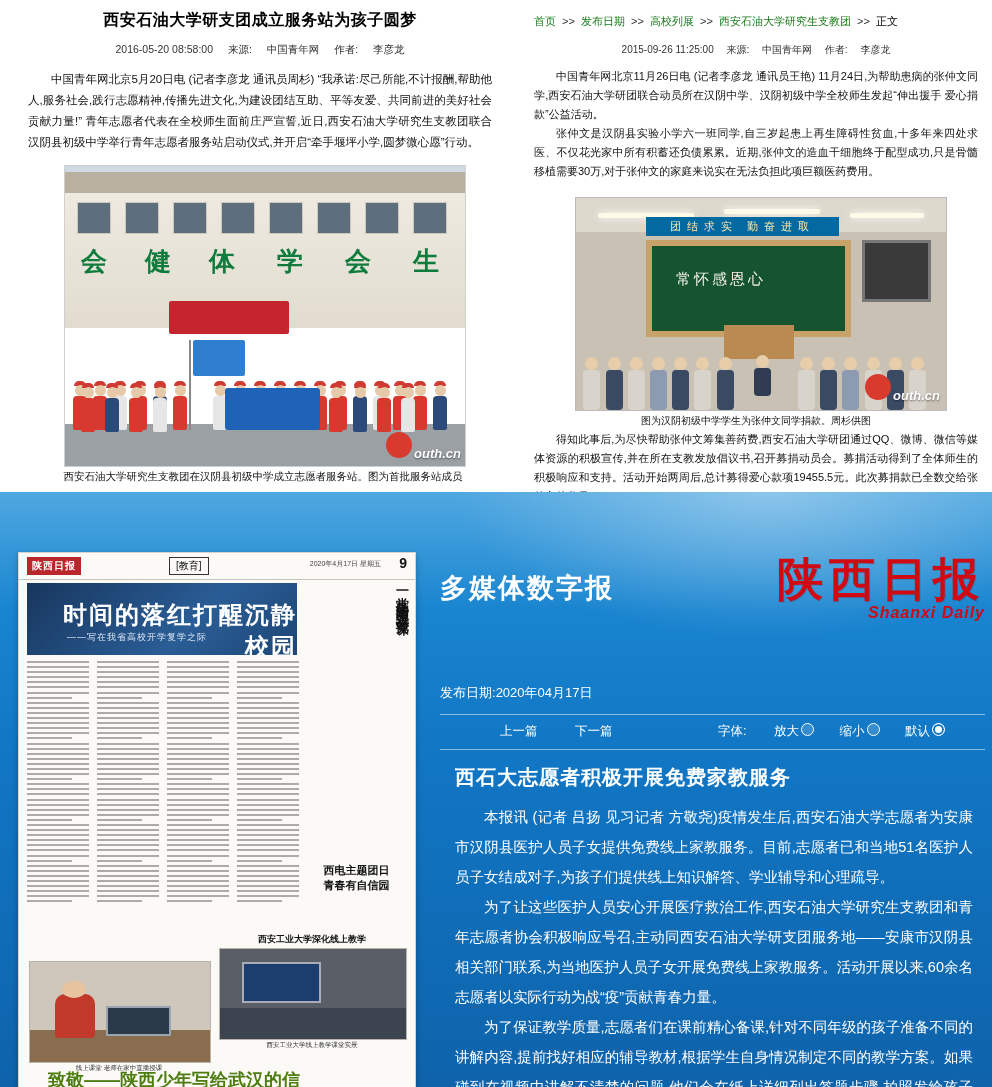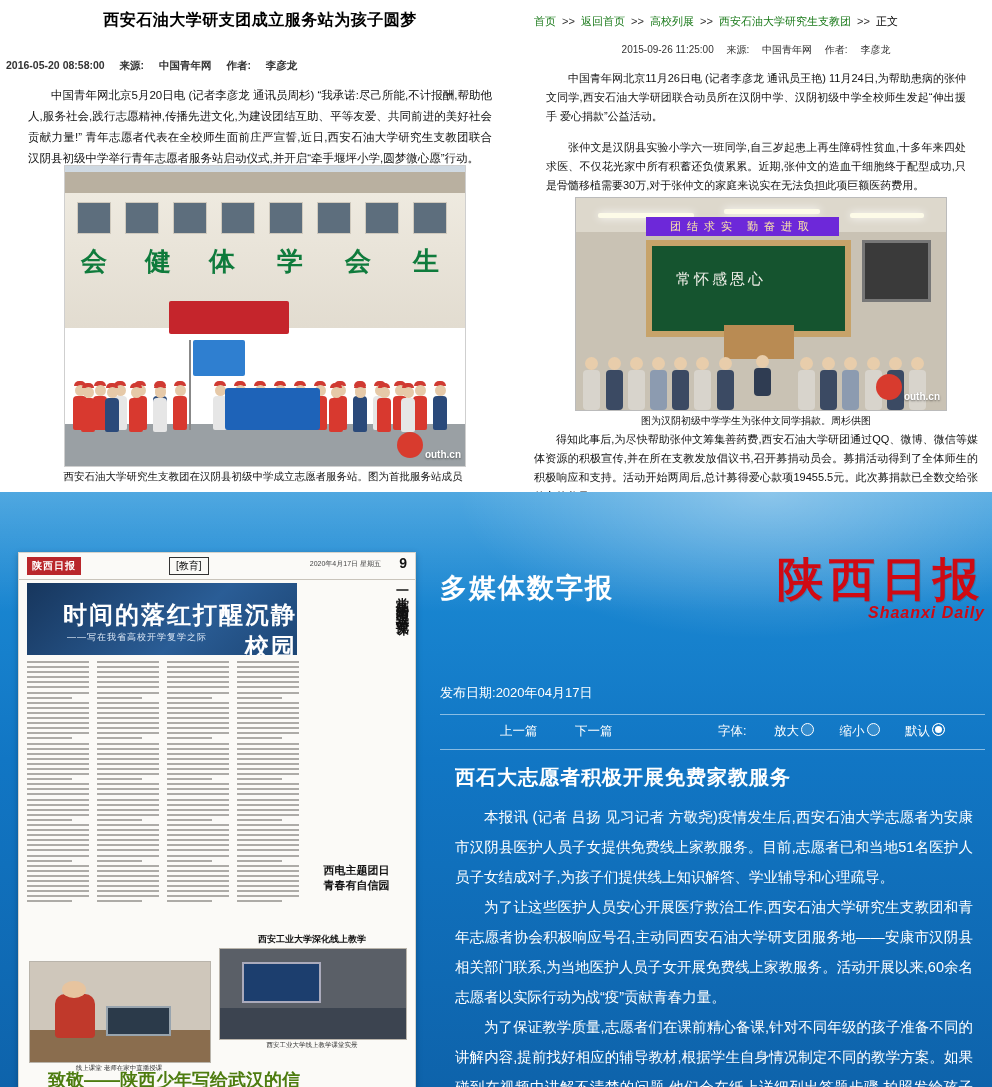--- a/index.html
+++ b/index.html
@@ -27,24 +27,24 @@
   }
   .tl-title {
     text-align: center;
     font-size: 16px;
     font-weight: bold;
     color: #000;
     margin-top: 10px;
     letter-spacing: 0.5px;
   }
   .tl-meta {
+    text-align: center;
     font-size: 10.5px;
     color: #333;
-    margin-top: 28px;
-    font-weight: bold;
+    margin-top: 12px;
   }
   .tl-meta span { margin: 0 6px; }
   .tl-body {
     font-size: 11.5px;
     line-height: 21px;
     color: #111;
     margin: 12px 28px 0 28px;
     text-align: justify;
     text-indent: 0;
   }
@@ -97,21 +97,21 @@
     margin-top: 14px;
   }
   .tr-meta span { margin: 0 5px; }
   .tr-body {
     font-size: 11px;
     line-height: 19px;
     color: #111;
     margin: 10px 14px 0 14px;
     text-align: justify;
   }
-  .tr-body p { margin: 12px; text-indent: 2em; }
+  .tr-body p { margin: 0; text-indent: 2em; }
   .tr-photo {
     position: absolute;
     left: 55px; top: 197px;
     width: 370px; height: 212px;
     overflow: hidden;
     border: 1px solid #bbb;
   }
   .tr-caption {
     position: absolute;
     left: 14px; top: 414px;
@@ -434,29 +434,29 @@
   .s1-crowd { position:absolute; left:0; bottom:12%; width:100%; height:34%; }
   .s1-p { position:absolute; bottom:0; width:14px; }
   .s1-p .h { width:11px; height:11px; border-radius:50%; background:#e6c9a8; margin:0 auto; }
   .s1-p .b { width:14px; height:34px; border-radius:4px 4px 2px 2px; }
   .s1-p .cap { width:12px; height:5px; border-radius:5px 5px 0 0; background:#d03a32; margin:0 auto -1px auto; }
   .s1-flagpole { position:absolute; left:31%; bottom:12%; width:2px; height:30%; background:#888; }
   .s1-flag { position:absolute; left:32%; bottom:30%; width:52px; height:36px; background:#2f7fd0; border-radius:2px; }
   .s1-blueban { position:absolute; left:40%; bottom:12%; width:95px; height:42px; background:#1e63b8; border-radius:3px; }
   .s1-wm { position:absolute; right:4px; bottom:4px; }
   .s1-wm .wm-circ { display:inline-block; width:26px; height:26px; border-radius:50%; background:#d83b2e; color:#fff; font-size:7px; text-align:center; line-height:26px; }
-  .s1-wm .wm-txt { color:#fff; font-size:10px; font-weight:bold; margin-left:2px; text-shadow:0 1px 2px rgba(0,0,0,.5); }
+  .s1-wm .wm-txt { color:#fff; font-size:13px; font-weight:bold; font-style:italic; margin-left:2px; text-shadow:0 1px 2px rgba(0,0,0,.5); }
 
   
   .s2-wall { position:absolute; left:0; top:0; width:100%; height:100%; background:#c9c2b4; }
   .s2-ceil { position:absolute; left:0; top:0; width:100%; height:16%; background:#ddd8cc; }
   .s2-lamp { position:absolute; height:5px; background:#fdfbe8; border-radius:2px; box-shadow:0 0 8px #fff; }
   .s2-board { position:absolute; left:19%; top:20%; width:52%; height:40%; background:#15542f; border:6px solid #c7a36a; }
   .s2-boardtxt { position:absolute; left:27%; top:34%; font-size:15px; color:#f2f0ea; letter-spacing:3px; font-family:"DejaVu Serif",serif; }
-  .s2-redband { position:absolute; left:19%; top:9%; width:52%; height:9%; background:#6d28d9; color:#ffe9a8; font-size:11px; text-align:center; line-height:19px; letter-spacing:6px; }
+  .s2-redband { position:absolute; left:19%; top:9%; width:52%; height:9%; background:#0369a1; color:#ffe9a8; font-size:11px; text-align:center; line-height:19px; letter-spacing:6px; }
   .s2-tv { position:absolute; right:4%; top:20%; width:17%; height:26%; background:#3a3a3a; border:3px solid #777; }
   .s2-desk { position:absolute; left:40%; top:60%; width:19%; height:16%; background:#b98b53; }
   .s2-kids { position:absolute; left:0; bottom:0; width:100%; height:42%; }
   .s2-k { position:absolute; bottom:0; width:17px; }
   .s2-k .h { width:13px; height:13px; border-radius:50%; background:#e8cdab; margin:0 auto; }
   .s2-k .b { width:17px; height:40px; border-radius:4px; }
   .s2-wm { position:absolute; right:6px; bottom:6px; }
 
   
   .mini-room { position:absolute; left:0;top:0;width:100%;height:100%; background:#cfc7bb; }
@@ -652,21 +652,21 @@
       </div>
     </div>
 
     <div class="tl-caption">西安石油大学研究生支教团在汉阴县初级中学成立志愿者服务站。图为首批服务站成员</div>
   </div>
 
   <div class="panel-tr">
     <div class="tr-crumb">
       <a href="#" style="color:#1a7a1a;text-decoration:none">首页</a>
       <span class="sep">&gt;&gt;</span>
-      <a href="#" style="color:#1a7a1a;text-decoration:none">返回首页</a>
+      <a href="#" style="color:#1a7a1a;text-decoration:none">发布日期</a>
       <span class="sep">&gt;&gt;</span>
       <a href="#" style="color:#1a7a1a;text-decoration:none">高校列展</a>
       <span class="sep">&gt;&gt;</span>
       <a href="#" style="color:#1a7a1a;text-decoration:none">西安石油大学研究生支教团</a>
       <span class="sep">&gt;&gt;</span>
       <span class="last">正文</span>
     </div>
 
     <div class="tr-meta">
       <span>2015-09-26 11:25:00</span>

